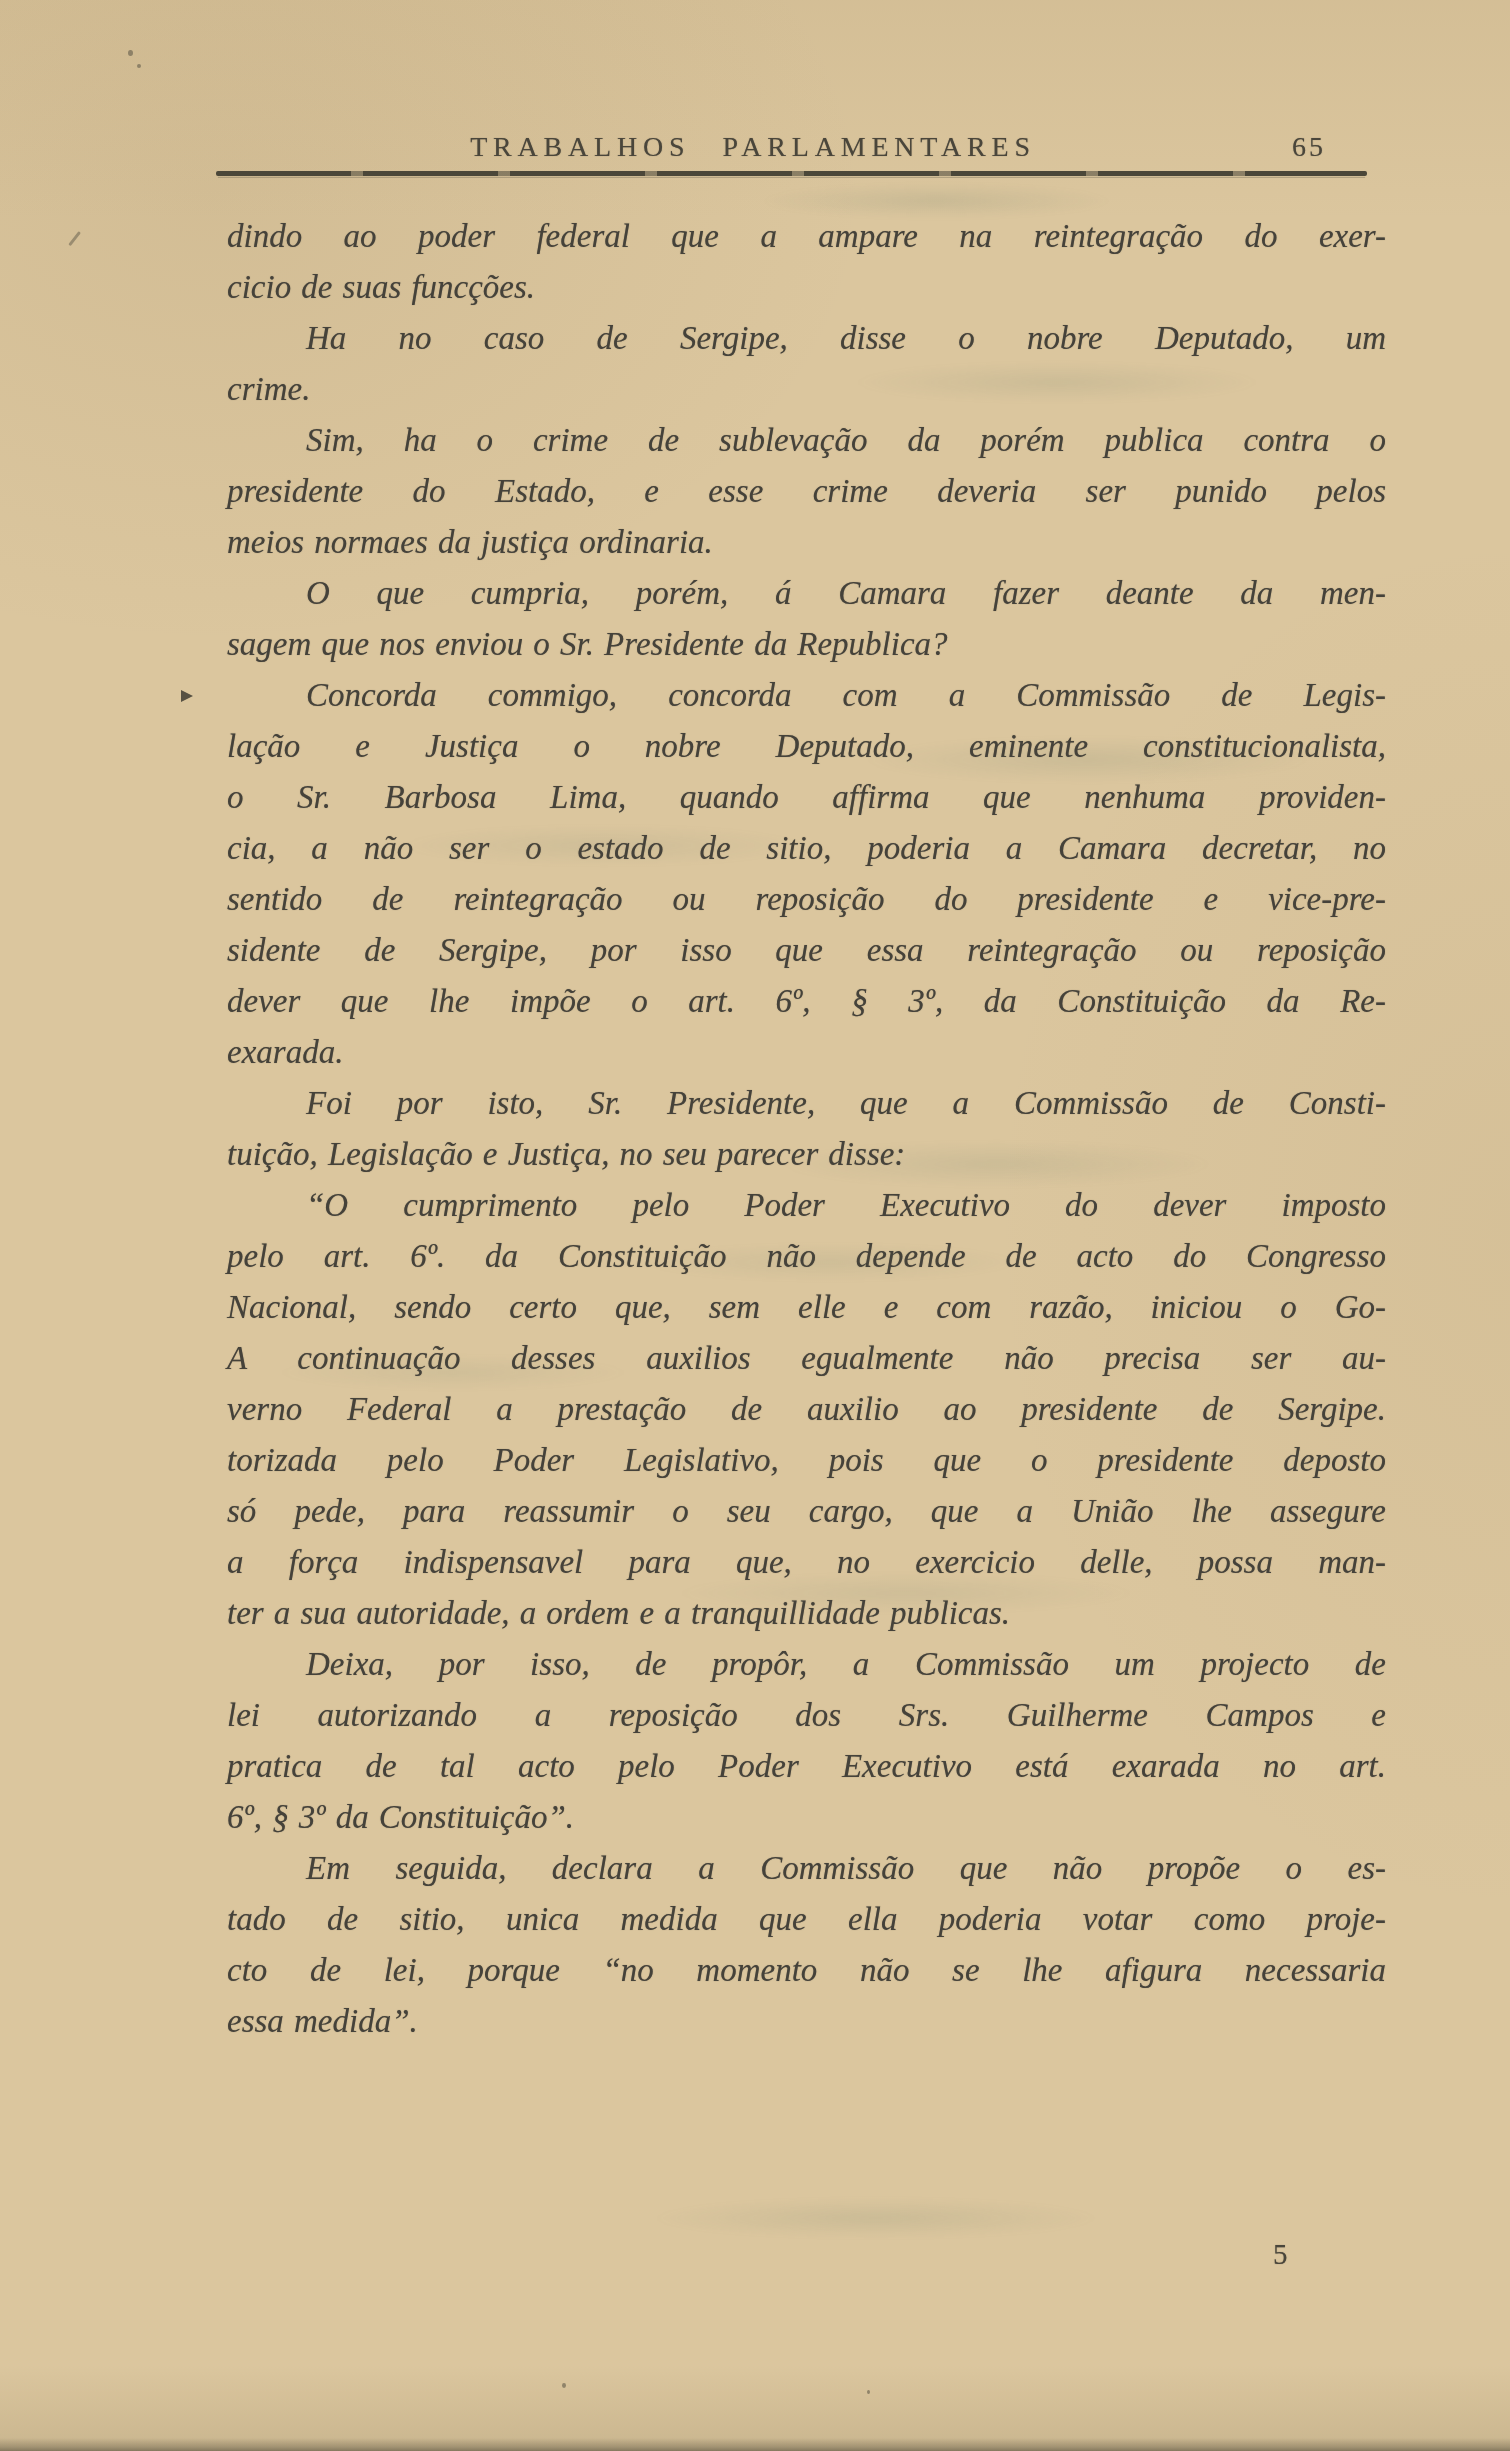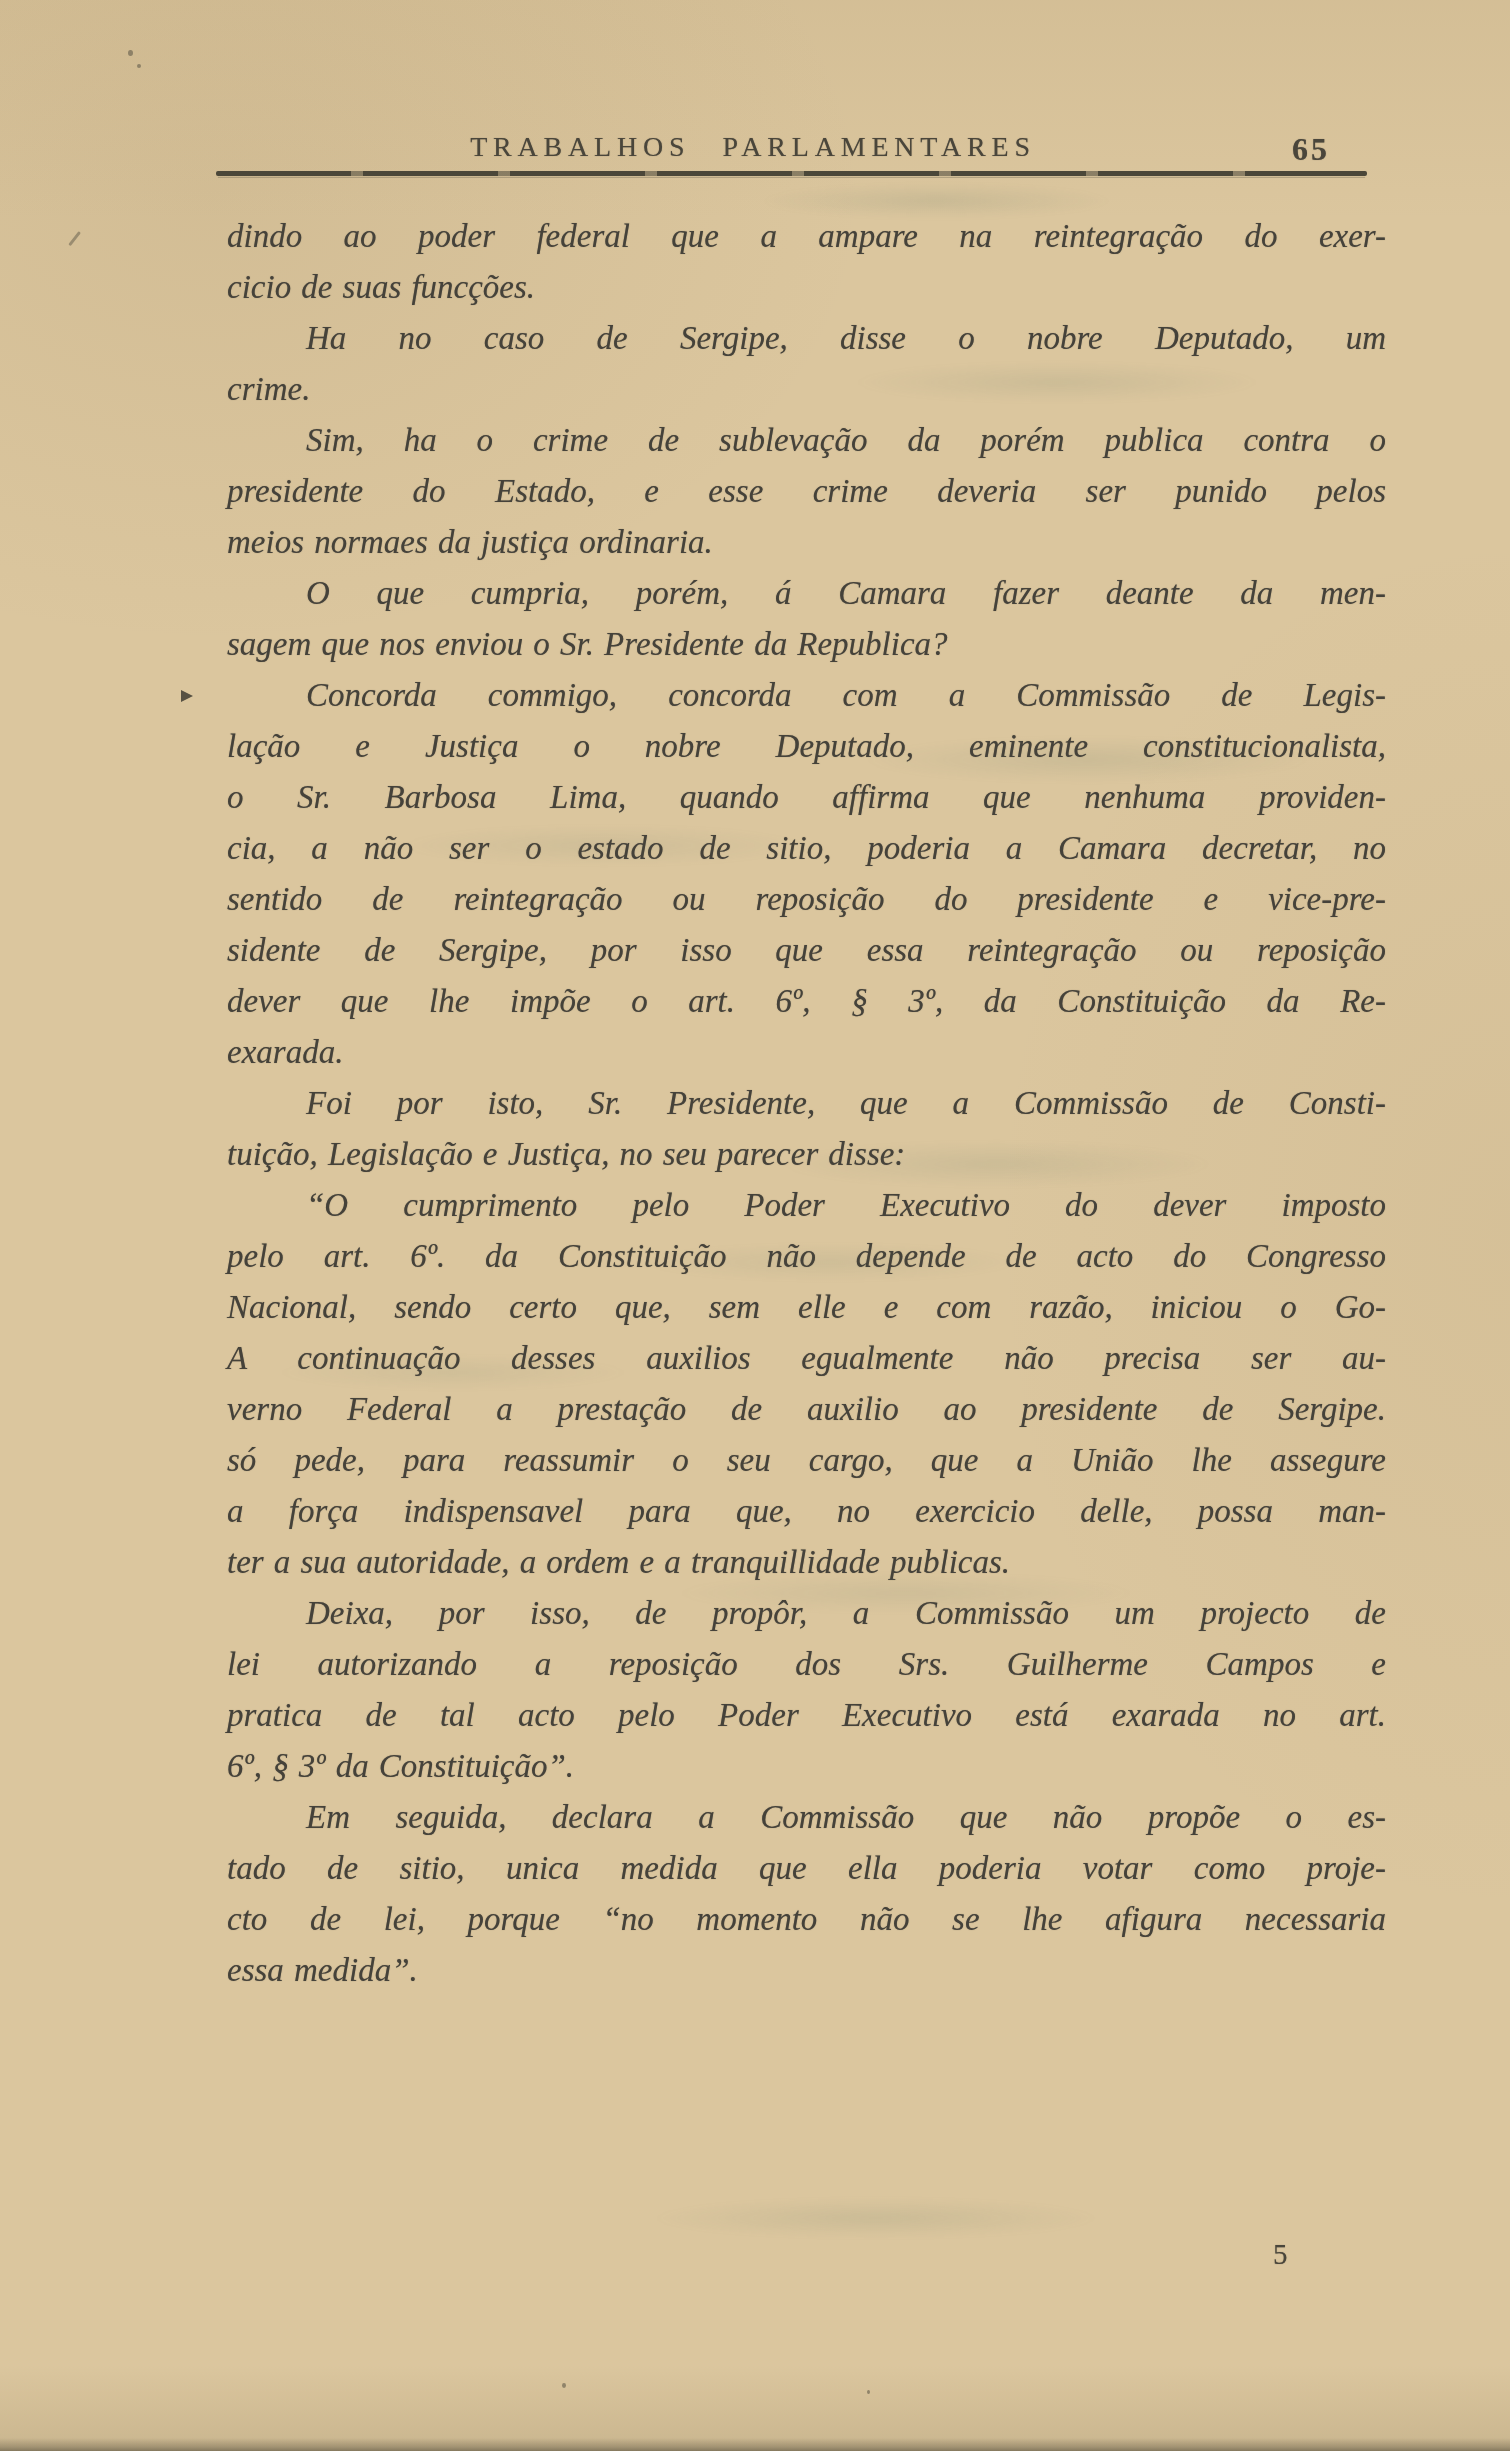--- a/index.html
+++ b/index.html
@@ -26,25 +26,24 @@
     text-align: center;
     font-size: 28px;
     letter-spacing: 5.8px;
     word-spacing: 19.3px;
     color: #4a463b;
     text-shadow: 0 0 1px rgba(74,70,59,.55);
   }
   .page-number {
     position: absolute;
     top: 131px; left: 1292px; width: 77px;
-    font-size: 32px;
+    font-size: 28px;
     letter-spacing: 2.9px;
     color: #4a463b;
     text-shadow: 0 0 1px rgba(74,70,59,.55);
-    font-weight: bold;
   }
   .header-rule {
     position: absolute;
     top: 171px; left: 216px; width: 1151px; height: 4.8px;
     background: repeating-linear-gradient(to right,
       #4b4739 0 135px, rgba(75,71,57,.55) 135px 147px);
     border-radius: 1.9px;
     box-shadow: 0 3.9px 0 -1.9px rgba(75,71,57,.28);
   }
 
@@ -148,20 +147,21 @@
       <div class="text-line">sidente de Sergipe, por isso que essa reintegração ou reposição</div>
       <div class="text-line">dever que lhe impõe o art. 6º, § 3º, da Constituição da Re-</div>
       <div class="text-line end">exarada.</div>
       <div class="text-line indent">Foi por isto, Sr. Presidente, que a Commissão de Consti-</div>
       <div class="text-line end">tuição, Legislação e Justiça, no seu parecer disse:</div>
       <div class="text-line indent">“O cumprimento pelo Poder Executivo do dever imposto</div>
       <div class="text-line">pelo art. 6º. da Constituição não depende de acto do Congresso</div>
       <div class="text-line">Nacional, sendo certo que, sem elle e com razão, iniciou o Go-</div>
       <div class="text-line">A continuação desses auxilios egualmente não precisa ser au-</div>
       <div class="text-line">verno Federal a prestação de auxilio ao presidente de Sergipe.</div>
+      <div class="text-line">torizada pelo Poder Legislativo, pois que o presidente deposto</div>
       <div class="text-line">só pede, para reassumir o seu cargo, que a União lhe assegure</div>
       <div class="text-line">a força indispensavel para que, no exercicio delle, possa man-</div>
       <div class="text-line end">ter a sua autoridade, a ordem e a tranquillidade publicas.</div>
       <div class="text-line indent">Deixa, por isso, de propôr, a Commissão um projecto de</div>
       <div class="text-line">lei autorizando a reposição dos Srs. Guilherme Campos e</div>
       <div class="text-line">pratica de tal acto pelo Poder Executivo está exarada no art.</div>
       <div class="text-line end">6º, § 3º da Constituição”.</div>
       <div class="text-line indent">Em seguida, declara a Commissão que não propõe o es-</div>
       <div class="text-line">tado de sitio, unica medida que ella poderia votar como proje-</div>
       <div class="text-line">cto de lei, porque “no momento não se lhe afigura necessaria</div>

